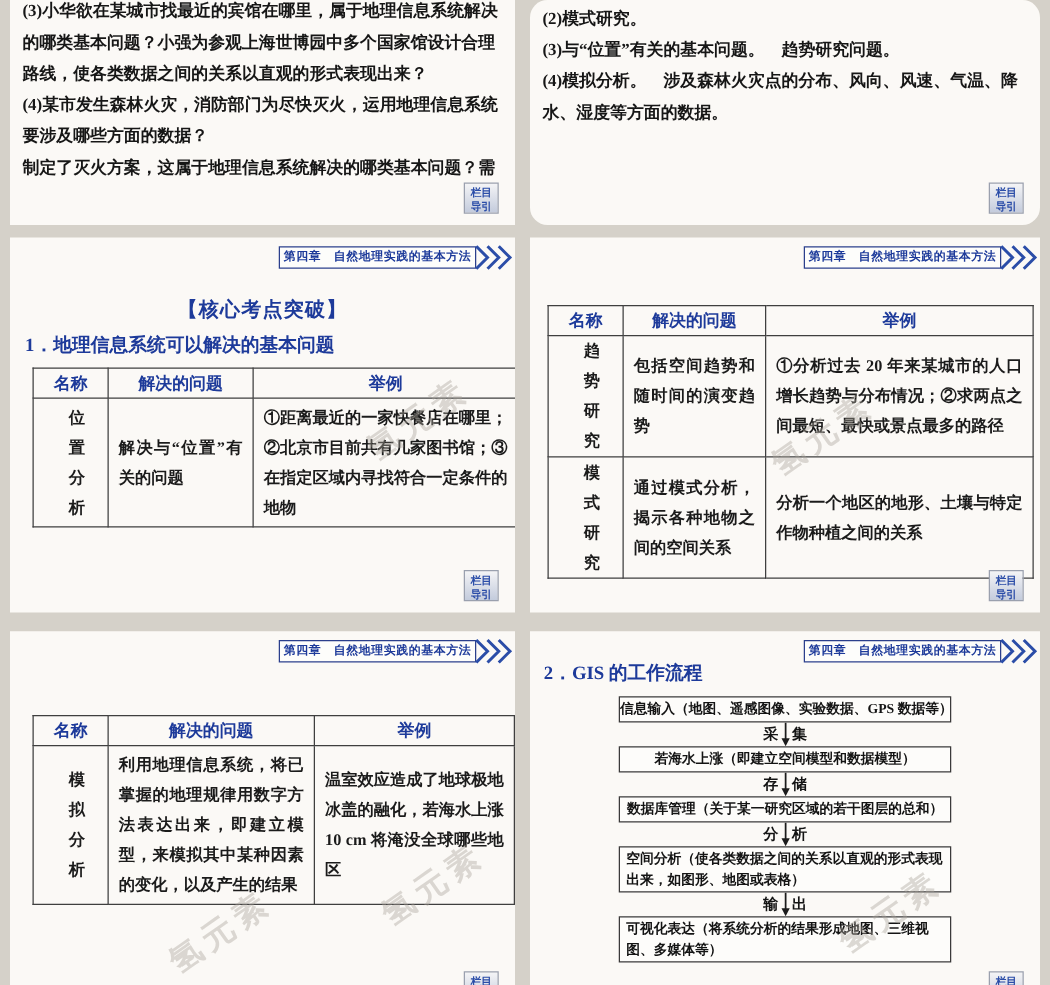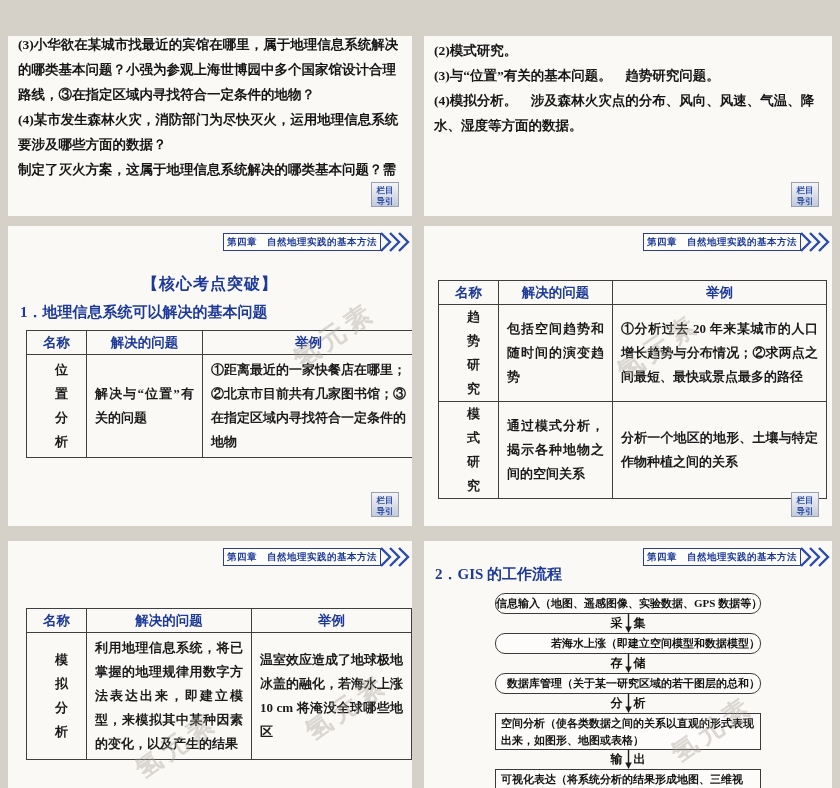--- a/index.html
+++ b/index.html
@@ -1,20 +1,20 @@
 <!DOCTYPE html>
 <html><head>
 <meta charset="utf-8">
 <style>
   html,body{margin:0;padding:0;}
   body{width:840px;height:788px;overflow:hidden;position:relative;background:#d5d1c9;
        font-family:"Liberation Serif","DejaVu Serif",serif;}
-  .slide{position:absolute;background:#fbf9f6;overflow:hidden;margin-top:36px;}
+  .slide{position:absolute;background:#fbf9f6;overflow:hidden;}
   #slide1{left:8px;top:0;width:404px;height:180px;}
-  #slide2{left:424px;top:0;width:408px;height:180px;}
+  #slide2{left:424px;top:0;width:408px;height:180px;border-radius:14px;}
   #slide3{left:8px;top:190px;width:404px;height:300px;}
   #slide4{left:424px;top:190px;width:408px;height:300px;}
   #slide5{left:8px;top:505px;width:404px;height:300px;}
   #slide6{left:424px;top:505px;width:408px;height:300px;}
 
   .bodytext{position:absolute;left:10px;right:8px;}
   .bodytext .ln{height:25px;line-height:25px;font-size:13.5px;font-weight:bold;color:#161616;
                 white-space:nowrap;overflow:hidden;}
 
   
@@ -41,37 +41,37 @@
   table.gis th{color:#1d3a9a;font-size:13.5px;height:23px;line-height:23px;padding:0;text-align:center;
                font-weight:bold;background:transparent;}
   table.gis td{vertical-align:middle;line-height:24px;padding:3px 8px;text-align:left;
                text-align:justify;}
   table.gis td.name{text-align:center;padding:0 28px;line-height:24px;}
 
   
   .flow{position:absolute;left:71px;top:52px;width:266px;}
   .fbox{box-sizing:border-box;width:266px;border:1.2px solid #3a3a3a;background:#fdfcfa;
         font-size:11px;font-weight:bold;color:#141414;}
-  .fbox.single{height:21px;line-height:18.5px;text-align:right;white-space:nowrap;overflow:hidden;border-radius:10px;}
+  .fbox.single{height:21px;line-height:18.5px;text-align:center;white-space:nowrap;overflow:hidden;}
   .fbox.double{min-height:36px;line-height:16.5px;padding:1px 5px;text-align:left;}
   .fconn{height:19px;display:flex;align-items:center;justify-content:center;}
   .fconn span{font-size:12px;font-weight:bold;color:#141414;line-height:19px;}
   .fconn svg{display:block;margin:0 1px;}
 
   .wm{position:absolute;color:#aaa49b;opacity:.4;font-size:26px;font-weight:bold;
       letter-spacing:5px;transform:rotate(-35deg);pointer-events:none;}
 </style>
 </head>
 <body>
 
 <div class="slide" id="slide1">
   <div class="bodytext" style="top:-4px;">
     <div class="ln">(3)小华欲在某城市找最近的宾馆在哪里，属于地理信息系统解决</div>
     <div class="ln">的哪类基本问题？小强为参观上海世博园中多个国家馆设计合理</div>
-    <div class="ln">路线，③在指定区域内寻找符合一定条件的地物？</div>
+    <div class="ln">路线，使各类数据之间的关系以直观的形式表现出来？</div>
     <div class="ln">(4)某市发生森林火灾，消防部门为尽快灭火，运用地理信息系统</div>
     <div class="ln">要涉及哪些方面的数据？</div>
     <div class="ln">制定了灭火方案，这属于地理信息系统解决的哪类基本问题？需</div>
   </div>
   <div class="navbtn nav-low">
     <div>栏目</div>
     <div>导引</div>
   </div>
 </div>
 

